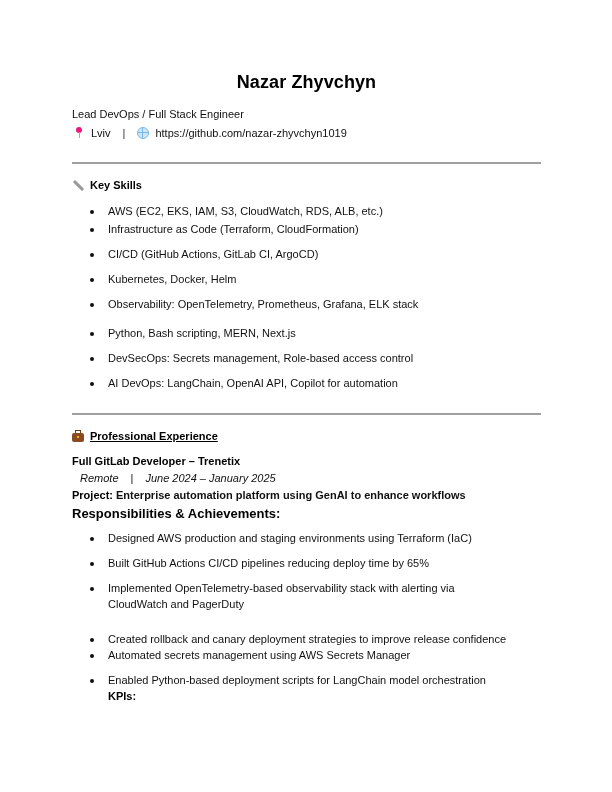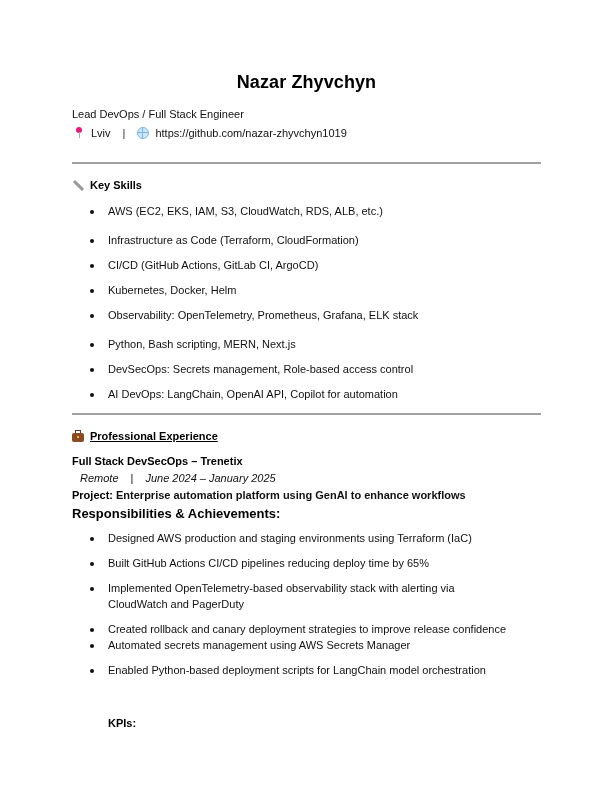--- a/index.html
+++ b/index.html
@@ -33,21 +33,21 @@
   ul.bullets { position:absolute; left:0; margin:0; padding:0; list-style:none; width:469px; }
   ul.bullets li { position:relative; padding-left:36px; font-size:11px; line-height:16px; color:#111; }
   ul.bullets li::before { content:""; position:absolute; left:18px; top:7px; width:4px; height:4px;
                           border-radius:50%; background:#111; }
   .job-title { position:absolute; left:0; top:455px; font-size:11px; font-weight:bold; color:#000; }
   .job-meta { position:absolute; left:8px; top:472px; font-size:11px; font-style:italic; color:#111; white-space:nowrap; }
   .job-meta .pipe { font-style:normal; margin:0 12px; }
   .project { position:absolute; left:0; top:489px; font-size:11px; color:#111; white-space:nowrap;font-weight:bold; }
   .project b { color:#000; }
   .resp { position:absolute; left:0; top:506px; font-size:13px; font-weight:bold; color:#000; }
-  .kpis { font-weight:bold; color:#000; display:block;margin-top:37px; }
+  .kpis { font-weight:bold; color:#000; display:block; }
 </style>
 </head>
 <body>
 
 <div class="page">
 
   <div class="name">Nazar Zhyvchyn</div>
   <div class="subtitle">Lead DevOps / Full Stack Engineer</div>
 
   <div class="contact">
@@ -62,51 +62,51 @@
   </div>
 
   <div class="hr" style="top:162px;"></div>
 
   <div class="section-title" style="top:179px;">
     <span class="wrench"></span>
     <span>Key Skills</span>
   </div>
 
   <ul class="bullets" style="top:203px;">
-    <li style="margin-bottom:13px;">AWS (EC2, EKS, IAM, S3, CloudWatch, RDS, ALB, etc.)</li>
+    <li style="margin-bottom:2px;">AWS (EC2, EKS, IAM, S3, CloudWatch, RDS, ALB, etc.)</li>
     <li style="margin-bottom:9px;">Infrastructure as Code (Terraform, CloudFormation)</li>
     <li style="margin-bottom:9px;">CI/CD (GitHub Actions, GitLab CI, ArgoCD)</li>
     <li style="margin-bottom:9px;">Kubernetes, Docker, Helm</li>
     <li style="margin-bottom:13px;">Observability: OpenTelemetry, Prometheus, Grafana, ELK stack</li>
     <li style="margin-bottom:9px;">Python, Bash scripting, MERN, Next.js</li>
     <li style="margin-bottom:9px;">DevSecOps: Secrets management, Role-based access control</li>
     <li>AI DevOps: LangChain, OpenAI API, Copilot for automation</li>
   </ul>
 
   <div class="hr" style="top:413px;"></div>
 
   <div class="section-title" style="top:430px;text-decoration:underline;">
     <span class="case"></span>
     <span>Professional Experience</span>
   </div>
 
-  <div class="job-title">Full Stack DevSecOps – Trenetix</div>
+  <div class="job-title">Full GitLab Developer – Trenetix</div>
   <div class="job-meta">
     <span>Remote</span><span class="pipe">|</span><span>June 2024 – January 2025</span>
   </div>
   <div class="project">
     <b>Project:</b>
     <span>Enterprise automation platform using GenAI to enhance workflows</span>
   </div>
   <div class="resp">Responsibilities &amp; Achievements:</div>
 
   <ul class="bullets" style="top:530px;">
     <li style="margin-bottom:9px;">Designed AWS production and staging environments using Terraform (IaC)</li>
     <li style="margin-bottom:9px;">Built GitHub Actions CI/CD pipelines reducing deploy time by 65%</li>
-    <li style="margin-bottom:9px; padding-right:50px;">Implemented OpenTelemetry-based observability stack with alerting via CloudWatch and PagerDuty</li>
+    <li style="margin-bottom:19px; padding-right:50px;">Implemented OpenTelemetry-based observability stack with alerting via CloudWatch and PagerDuty</li>
     <li style="margin-bottom:0;">Created rollback and canary deployment strategies to improve release confidence</li>
     <li style="margin-bottom:9px;">Automated secrets management using AWS Secrets Manager</li>
     <li>
       <span>Enabled Python-based deployment scripts for LangChain model orchestration</span>
       <span class="kpis">KPIs:</span>
     </li>
   </ul>
 
 </div>
 

